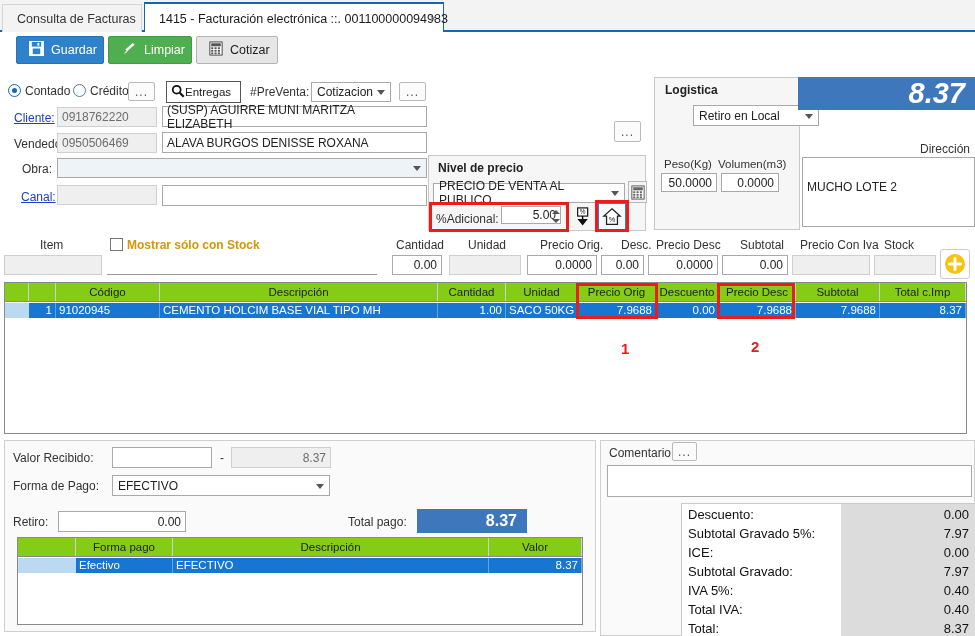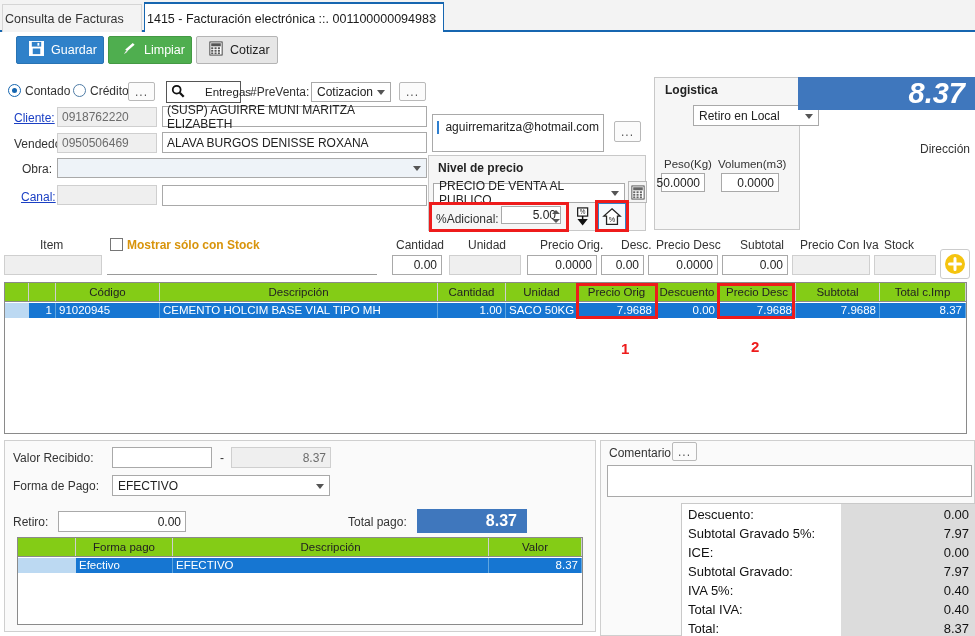--- a/index.html
+++ b/index.html
@@ -9,21 +9,21 @@
     overflow: hidden;
     font-family: "Liberation Sans", sans-serif;
     font-size: 12px;
     color: #222;
     background: #ffffff;
   }
   #app { position: relative; width: 975px; height: 636px; background: #fff; }
 
   
   .tabbar { position: absolute; left:0; top:0; width:975px; height:32px; background:#f3f3f3; border-bottom:2px solid #1666b0; }
-  .tab { position:absolute; top:2px; height:30px; line-height:30px; padding:0 2px; font-size:12.5px;
+  .tab { position:absolute; top:2px; height:30px; line-height:30px; padding:0 14px; font-size:12.5px;
          background:#ffffff; border:1px solid #c8c8c8; border-bottom:none; color:#333; white-space:nowrap; }
   .tab.inactive { top:4px; height:28px; line-height:28px; background:#f3f3f3; border-color:#d5d5d5; color:#333; }
   .tab.active { background:#ffffff; border-top:2px solid #1666b0; border-left:1px solid #1666b0; border-right:1px solid #1666b0; color:#1a1a1a; z-index:3; }
   .tab-close { position:absolute; right:6px; top:0; color:#777; font-size:13px; cursor:pointer; }
 
   
   .toolbar { position:absolute; left:0; top:34px; width:975px; height:34px; }
   .tbtn { position:absolute; top:2px; height:28px; display:flex; align-items:center; gap:7px;
           padding:0 12px; border:1px solid; border-radius:2px; font-size:12.5px; cursor:pointer; }
   .tbtn.blue { background:#2f81c9; border-color:#2873b3; color:#fff; }
@@ -131,21 +131,21 @@
       <span>Cotizar</span>
     </div>
   </div>
 
   <div class="radio on" style="left:8px; top:84px;"></div>
   <div class="lbl" style="left:25px; top:84px;">Contado</div>
   <div class="radio" style="left:73px; top:84px;"></div>
   <div class="lbl" style="left:90px; top:84px;">Crédito</div>
   <div class="dots" style="left:128px; top:82px; width:27px; height:19px;">...</div>
 
-  <div class="inp" style="left:166px; top:81px; width:75px; height:22px; border:1px solid #555; justify-content:flex-start; gap:20px;">
+  <div class="inp" style="left:166px; top:81px; width:75px; height:22px; border:1px solid #555; justify-content:flex-start; gap:0;">
     <span>
       <svg width="14" height="14" viewBox="0 0 16 16">
           <circle cx="6.5" cy="6.5" r="4.5" fill="none" stroke="#111" stroke-width="2"></circle>
           <line x1="10" y1="10" x2="14.5" y2="14.5" stroke="#111" stroke-width="2.6"></line>
         </svg>
     </span>
     <span style="font-size:11.5px;">Entregas</span>
   </div>
 
   <div class="lbl" style="left:250px; top:85px;">#PreVenta:</div>
@@ -166,24 +166,20 @@
   <div class="lbl" style="left:22px; top:162px;">Obra:</div>
   <div class="combo lt" style="left:57px; top:158px; width:370px; height:20px;">
     <span></span>
     <span class="caret"></span>
   </div>
 
   <div class="lbl link" style="left:21px; top:190px;">Canal:</div>
   <div class="inp ro" style="left:57px; top:185px; width:100px; height:20px;"></div>
   <div class="inp" style="left:162px; top:185px; width:265px; height:21px;"></div>
 
-  <div class="inp" style="left:432px; top:114px; width:172px; height:38px; align-items:flex-start; padding-top:5px;">
-    <span class="chk on" style="position:relative; left:0; top:1px; display:inline-block; margin-right:6px;"></span>
-    <span style="font-size:12px;">aguirremaritza@hotmail.com</span>
-  </div>
   <div class="dots" style="left:614px; top:121px; width:27px; height:21px;">...</div>
 
   <div class="group" style="left:428px; top:155px; width:218px; height:76px;"></div>
   <div class="group-title" style="left:438px; top:161px;">Nivel de precio</div>
   <div class="combo" style="left:433px; top:183px; width:192px; height:20px;">
     <span>PRECIO DE VENTA AL PUBLICO</span>
     <span class="caret"></span>
   </div>
   <div style="position:absolute; left:628px; top:181px; width:19px; height:22px; border:1px solid #b9b9b9; background:#f4f4f4; display:flex;align-items:center;justify-content:center;">
     <svg width="14" height="15" viewBox="0 0 16 16">
@@ -225,26 +221,27 @@
   <div class="redbox" style="left:595px; top:200px; width:34px; height:32px;"></div>
 
   <div class="group" style="left:654px; top:77px; width:146px; height:153px;"></div>
   <div class="group-title" style="left:665px; top:83px;">Logistica</div>
   <div class="combo" style="left:661px; top:105px; width:126px; height:21px;margin-left:32px;">
     <span>Retiro en Local</span>
     <span class="caret"></span>
   </div>
   <div class="lbl" style="left:664px; top:158px; font-size:11.5px;">Peso(Kg)</div>
   <div class="lbl" style="left:718px; top:158px; font-size:11.5px;">Volumen(m3)</div>
-  <div class="inp r" style="left:661px; top:173px; width:44px; height:19px;">50.0000</div>
+  <div class="inp r" style="left:661px; top:173px; width:56px; height:19px;">50.0000</div>
   <div class="inp r" style="left:721px; top:173px; width:58px; height:19px;">0.0000</div>
 
   <div class="bluebanner" style="left:798px; top:77px; width:177px; height:33px; font-size:29px;">8.37</div>
 
   <div class="lbl" style="left:920px; top:142px; font-size:12px; color:#333;">Dirección</div>
+  <div class="inp" style="left:802px; top:157px; width:173px; height:70px; align-items:flex-start; padding-top:22px;">MUCHO LOTE 2</div>
 
   <div class="lbl" style="left:40px; top:238px;">Item</div>
   <div class="chk" style="left:110px; top:238px;"></div>
   <div class="lbl" style="left:127px; top:238px; color:#d8940b; font-weight:bold;">Mostrar sólo con Stock</div>
   <div class="inp ro" style="left:4px; top:255px; width:98px; height:20px;"></div>
   <div class="inp flat" style="left:107px; top:255px; width:270px; height:20px;"></div>
 
   <div class="lbl" style="left:396px; top:238px;">Cantidad</div>
   <div class="lbl" style="left:468px; top:238px;">Unidad</div>
   <div class="lbl" style="left:540px; top:238px;">Precio Orig.</div>

